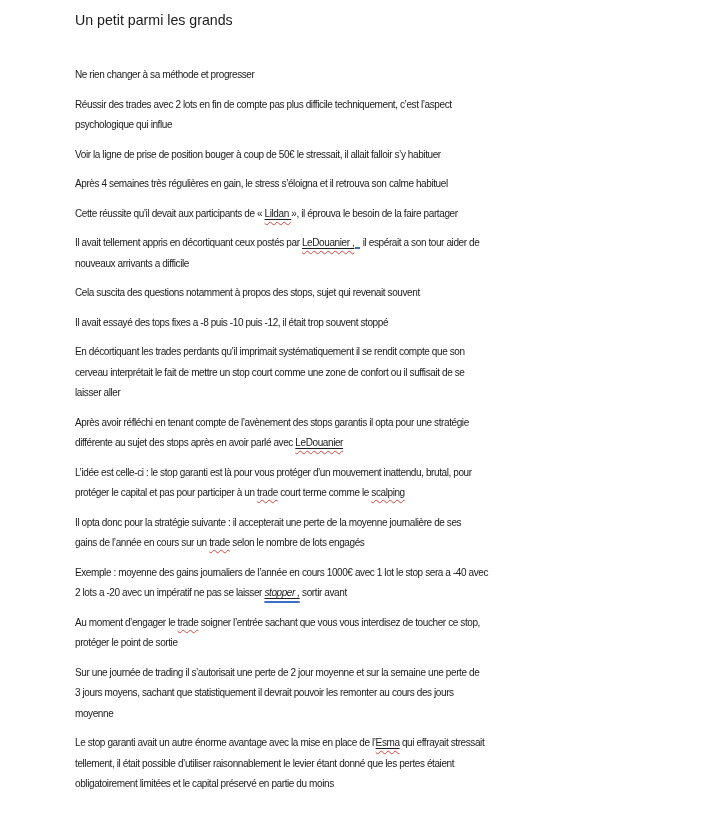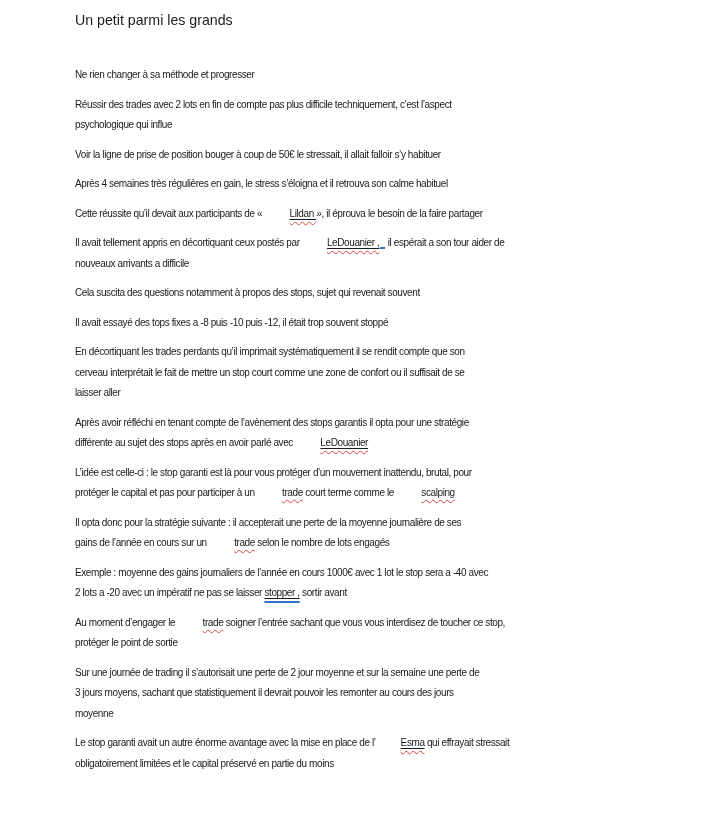--- a/index.html
+++ b/index.html
@@ -26,36 +26,36 @@
     letter-spacing: -0.4px;
   }
   .para { margin: 0 0 9px 0; }
   .line { white-space: pre; line-height: 20.5px; height: 20.5px; }
   .u-spell {
     text-decoration: underline;
     text-decoration-style: wavy;
     text-decoration-color: var(--spell, #d8453c);
     text-decoration-thickness: 1px;
     text-underline-offset: 3px;
-    margin-left: 25px;
   }
   .u-solid {
     text-decoration: underline;
     text-decoration-style: solid;
     text-decoration-color: currentColor;
     text-decoration-thickness: 1px;
     text-underline-offset: 2px;
   }
   .u-solid > .u-spell { text-underline-offset: 4px; }
   .u-grammar {
     text-decoration: underline;
     text-decoration-style: solid;
     text-decoration-color: var(--grammar, #3a70c8);
     text-decoration-thickness: 1.5px;
     text-underline-offset: 4.5px;
+    font-style: italic;
   }
   .gmark {
     display: inline-block;
     width: 5px; height: 2px;
     background: var(--grammar, #3a70c8);
     vertical-align: -3px;
     margin-left: 1px;
   }
 </style>
 </head>
@@ -117,16 +117,17 @@
         <div class="line">Au moment d’engager le <span class="u-spell">trade</span> soigner l’entrée sachant que vous vous interdisez de toucher ce stop,</div>
         <div class="line">protéger le point de sortie</div>
       </div>
       <div class="para">
         <div class="line">Sur une journée de trading il s’autorisait une perte de 2 jour moyenne et sur la semaine une perte de</div>
         <div class="line">3 jours moyens, sachant que statistiquement il devrait pouvoir les remonter au cours des jours</div>
         <div class="line">moyenne</div>
       </div>
       <div class="para">
         <div class="line">Le stop garanti avait un autre énorme avantage avec la mise en place de l’<span class="u-solid"><span class="u-spell">Esma</span></span> qui effrayait stressait</div>
+        <div class="line">tellement, il était possible d’utiliser raisonnablement le levier étant donné que les pertes étaient</div>
         <div class="line">obligatoirement limitées et le capital préservé en partie du moins</div>
       </div>
     </div>
 </div>
 
 </body></html>

